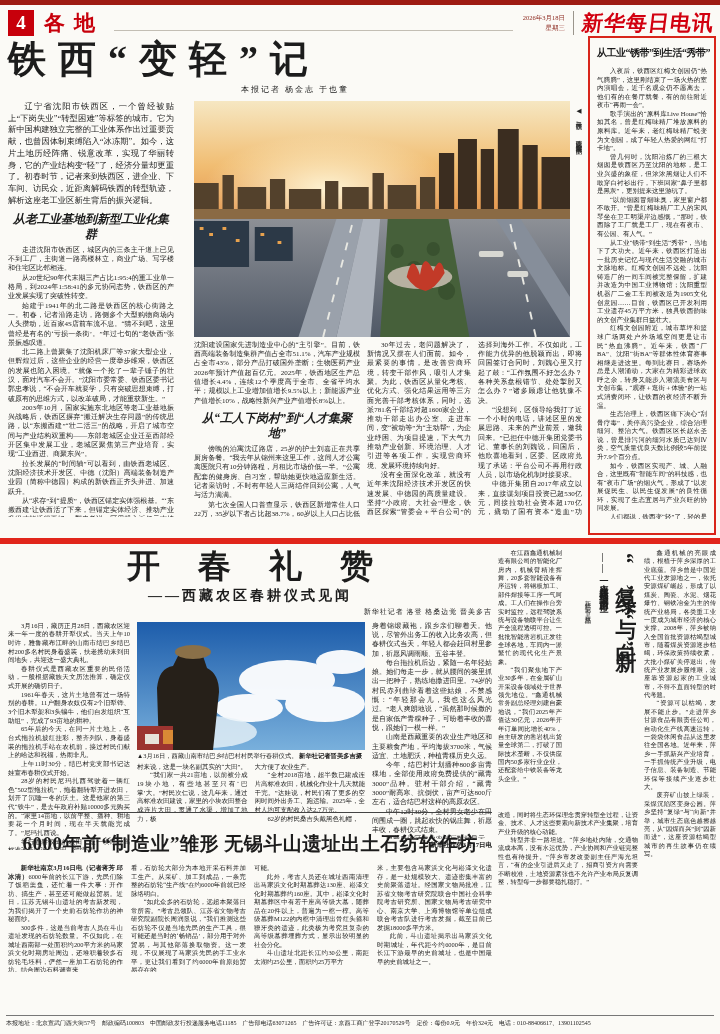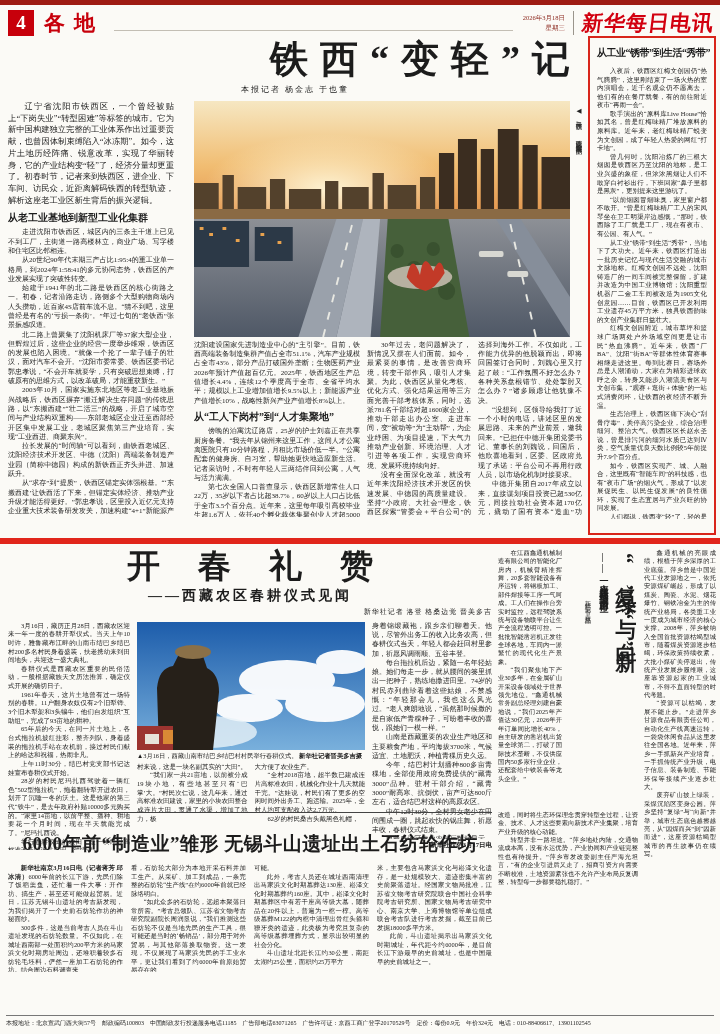--- a/index.html
+++ b/index.html
@@ -12,24 +12,24 @@
            display:flex;align-items:center;justify-content:center;}
   .section{color:#c7000b;font-size:21px;font-weight:900;letter-spacing:9px;margin-left:10px;white-space:nowrap;}
   .header-rule{flex:1;height:14px;border-bottom:1px solid #c3beb4;margin:0 10px;}
   .date{font-size:6.5px;color:#8d2a20;text-align:right;line-height:1.6;white-space:nowrap;}
   .vdiv{width:1px;height:24px;background:#9a958c;margin:0 8px;}
   .masthead{color:#d2000f;font-size:21px;font-weight:900;transform:skewX(-7deg);letter-spacing:1px;white-space:nowrap;}
   
   .para{margin:0;text-indent:2em;text-align:justify;}
   .cont{text-indent:0;}
   .coltext{font-size:7px;line-height:1.33;overflow:hidden;}
-  .subhead{font-size:10px;font-weight:900;margin:5px 0 4px;line-height:1.25;}
+  .subhead{font-size:12px;font-weight:900;text-align:center;margin:5px 0 4px;line-height:1.25;font-style:italic;}
   
   .tiexi{position:absolute;left:8px;top:38px;width:574px;height:497px;}
-  .tiexi h1{margin:1px 0 3px;text-align:right;font-size:38px;font-weight:900;letter-spacing:12px;line-height:1.1;}
+  .tiexi h1{margin:1px 0 3px;text-align:left;font-size:38px;font-weight:900;letter-spacing:12px;line-height:1.1;}
   .tiexi .byline{text-align:center;font-size:8px;letter-spacing:2px;margin-bottom:6px;}
   .tx-body{display:flex;gap:20px;height:416px;}
   .tx-col1{width:166px;flex:none;display:flex;flex-direction:column;overflow:hidden;}
   .tx-intro .para{font-size:8.3px;line-height:1.42;}
   .tx-right{flex:1;display:flex;flex-direction:column;min-width:0;}
   .tx-photo{height:236px;display:flex;}
   .tx-photo svg{flex:1;height:100%;}
   .vcap{width:12px;writing-mode:vertical-rl;font-size:6.5px;color:#222;line-height:1;padding-top:6px;letter-spacing:1px;}
   .tx-cols{flex:1;display:flex;gap:7px;margin-top:4px;min-height:0;}
   .tx-colB{width:166px;flex:none;}

